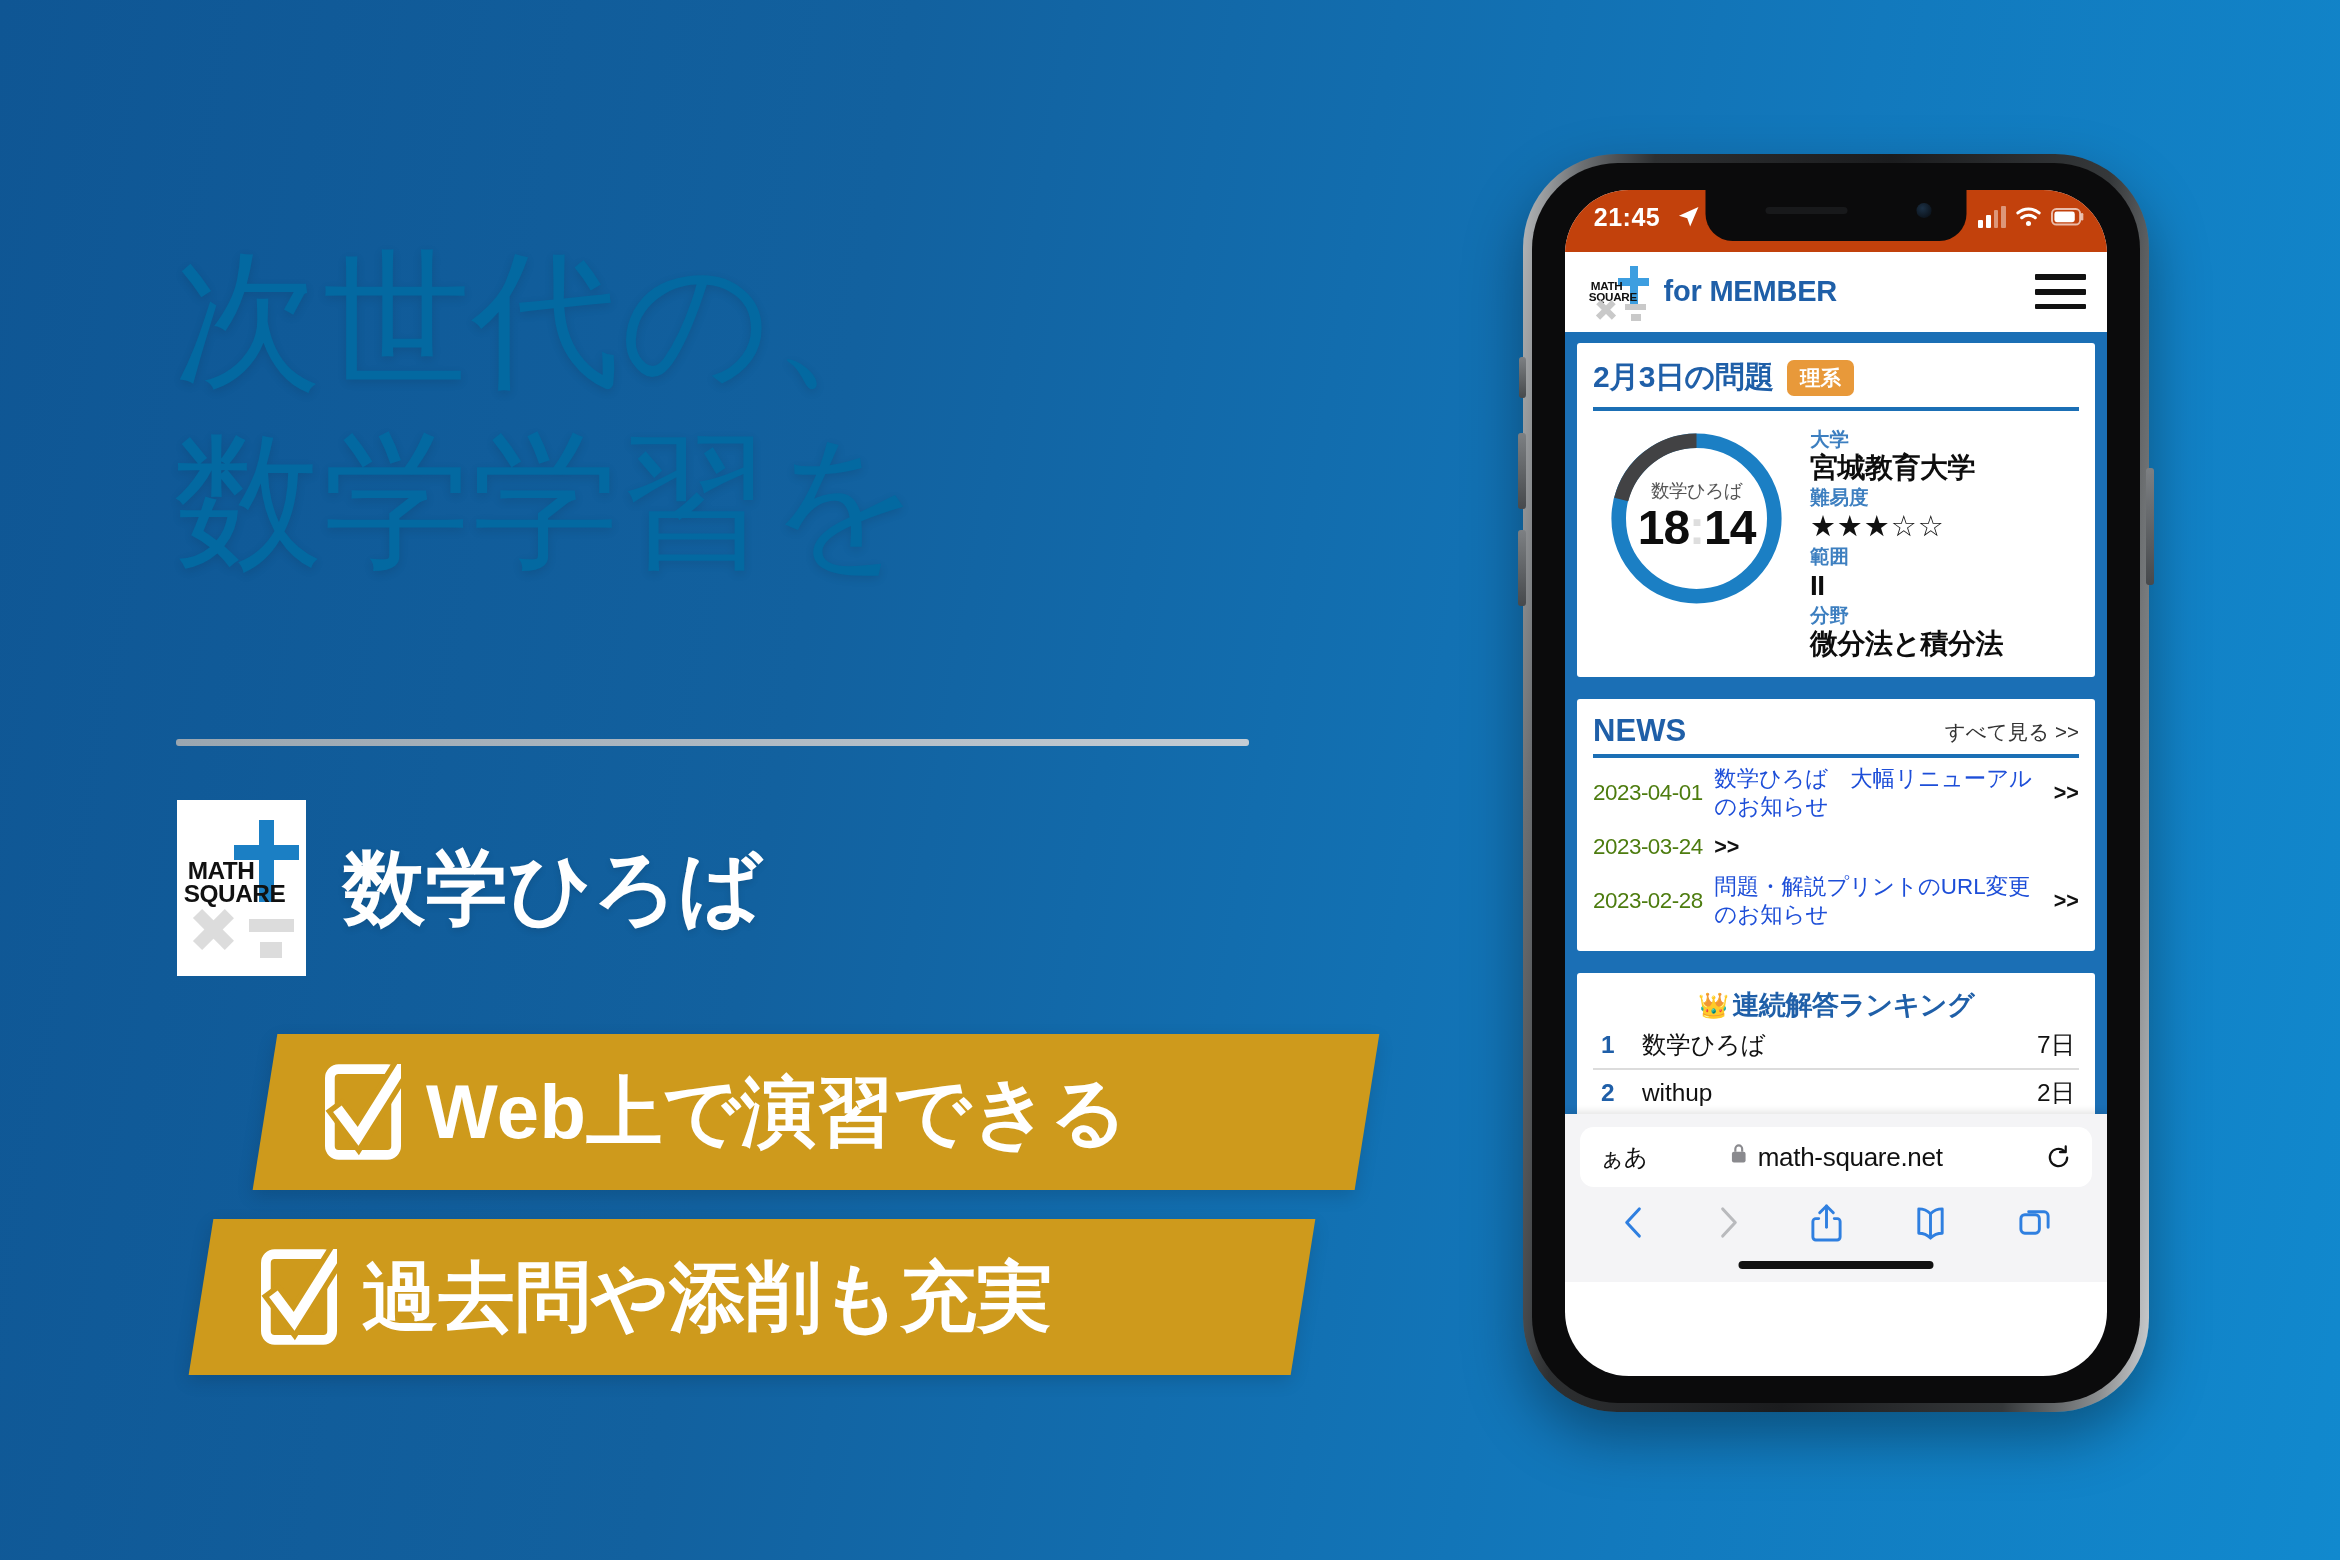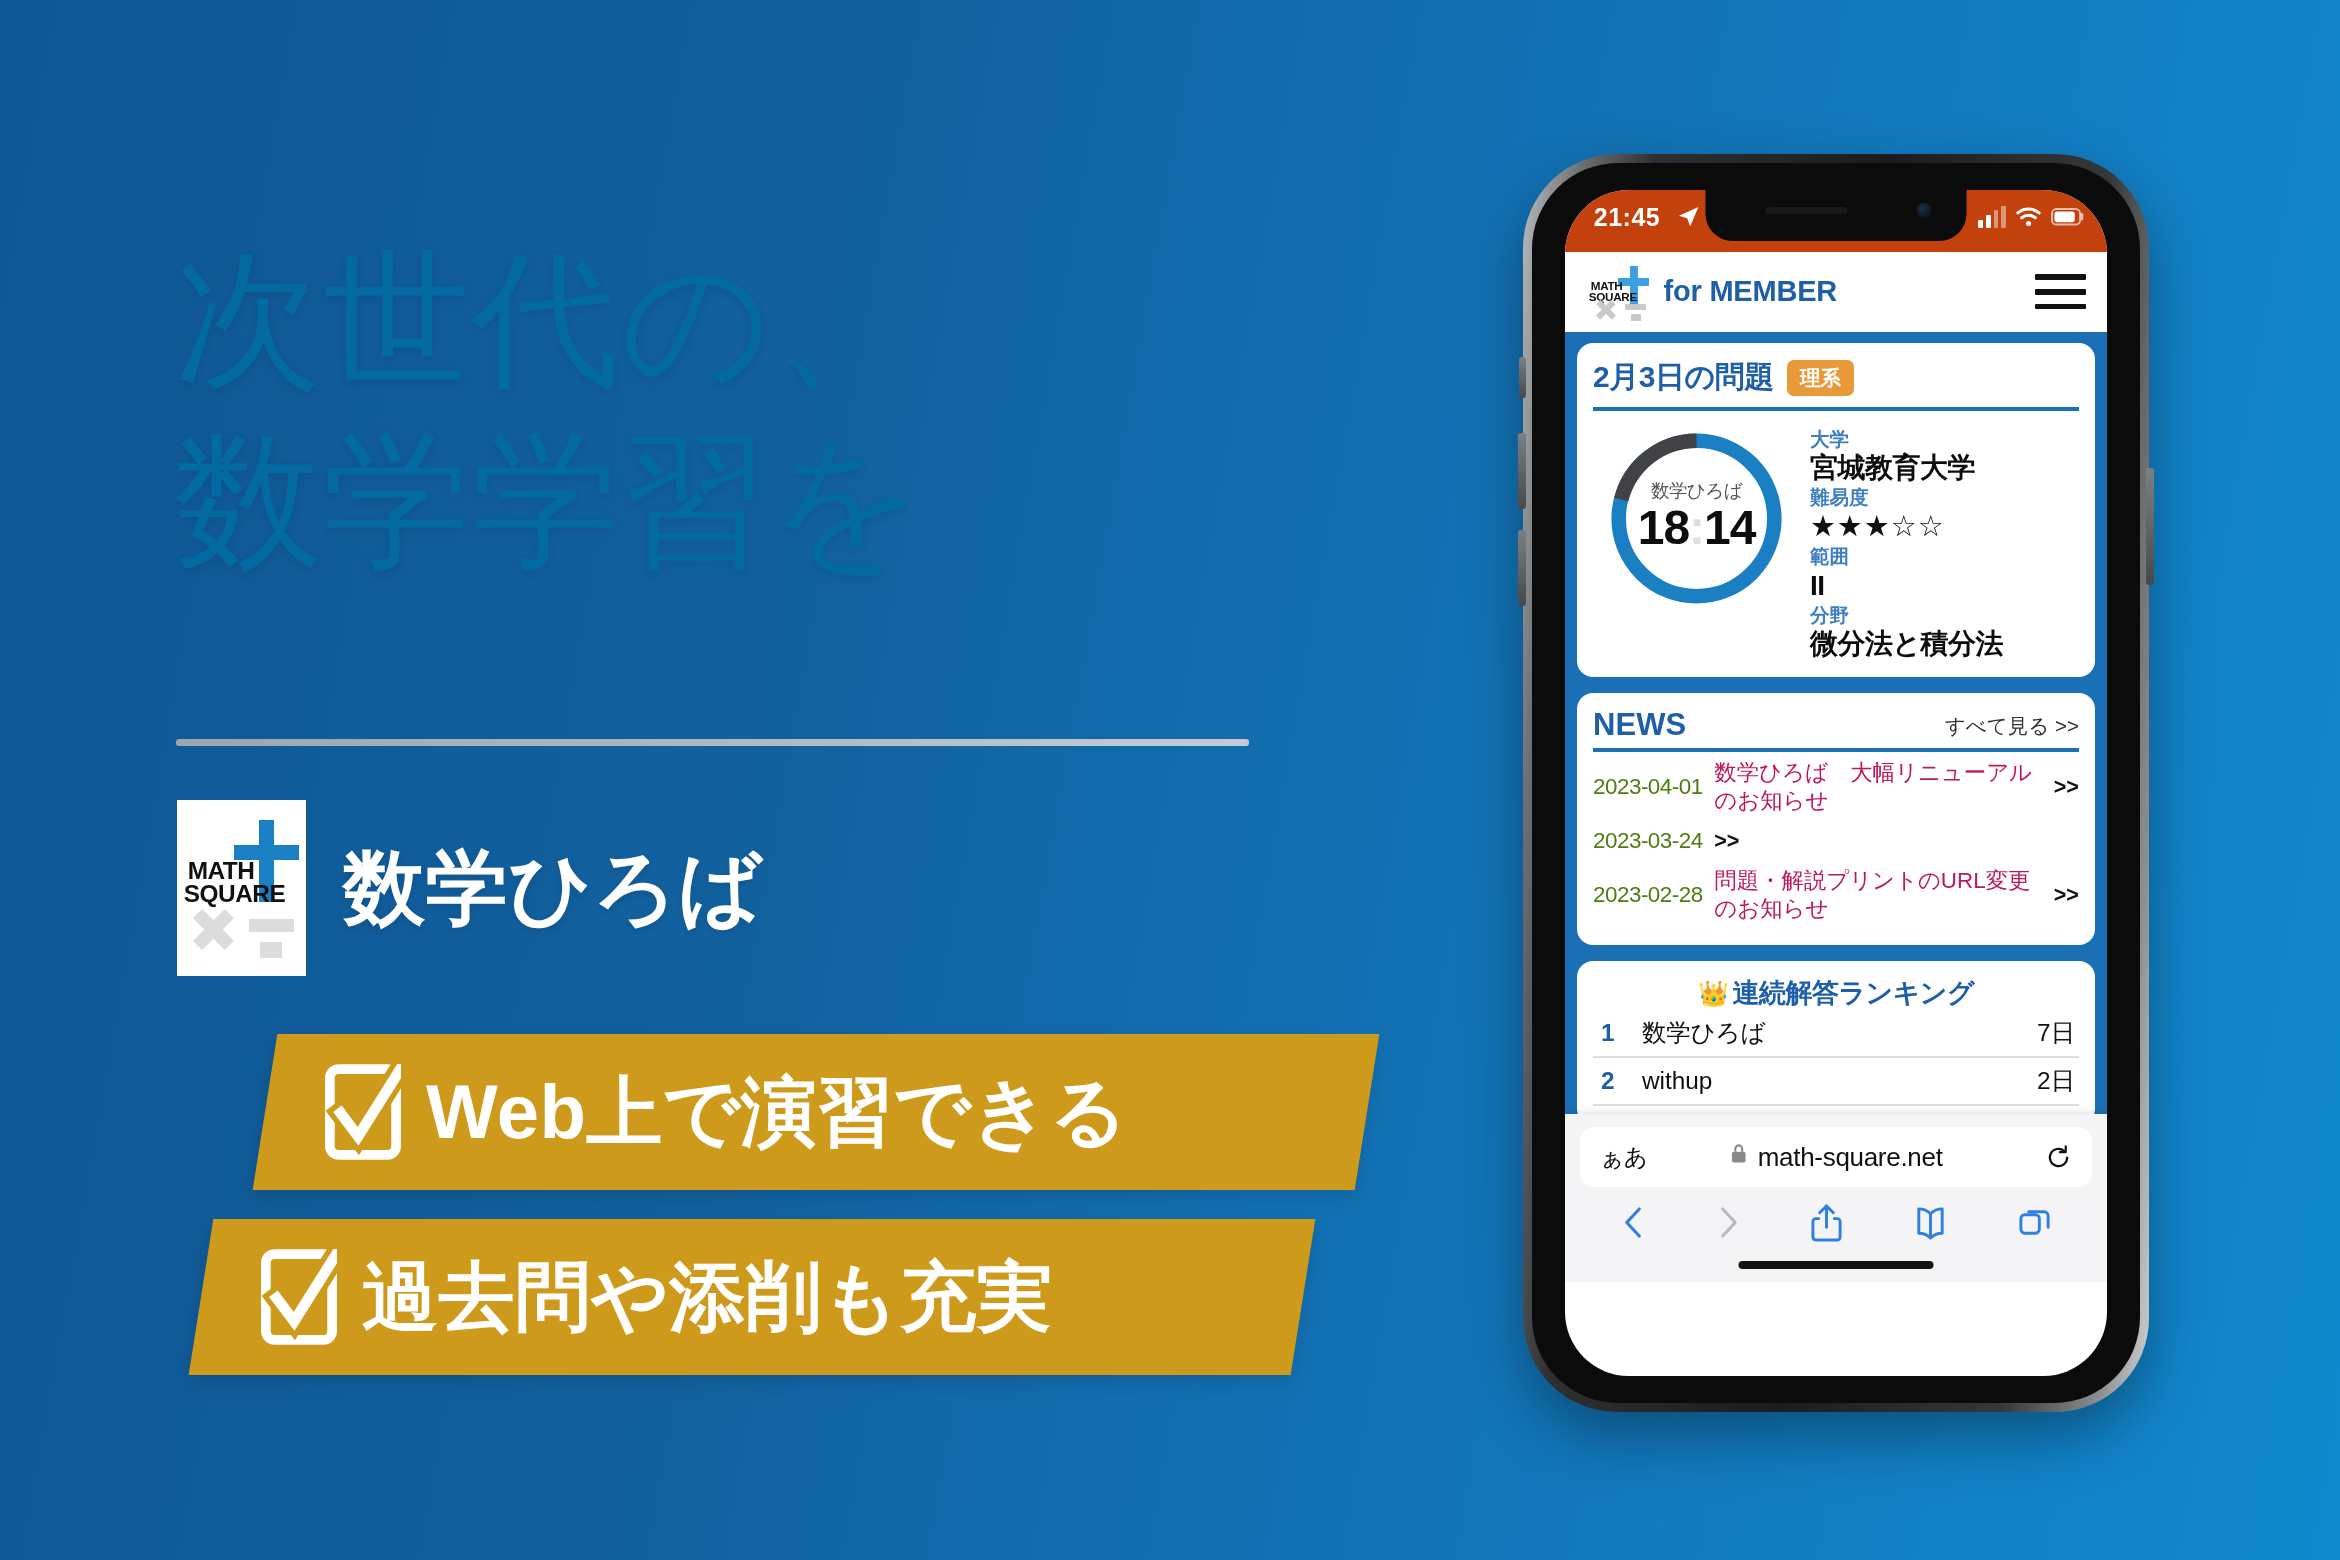--- a/index.html
+++ b/index.html
@@ -226,22 +226,22 @@
   
   #page-body {
     background: #1b6fb5;
     padding: 11.7px 12.7px 0 12.7px;
     height: 950px;
     position: relative;
     overflow: hidden;
   }
   .card {
     background: #ffffff;
-    border-radius: 16px;
-    margin-bottom: 16px;
+    border-radius: 3px;
+    margin-bottom: 22px;
     padding: 13.7px 15.6px 15.6px 15.6px;
   }
 
   
   #problem-title-row { display: flex; align-items: center; gap: 13.7px; }
   #problem-title {
     font-size: 30px; font-weight: 800; color: #1f5fa8; letter-spacing: -0.5px;
   }
   #problem-badge {
     background: #e8993a; color: #ffffff;
@@ -277,21 +277,21 @@
   #btn-view { background: #1b6fb5; }
   #btn-answer { background: #cf9f20; }
 
   
   #news-head { display: flex; align-items: flex-end; }
   #news-title { font-size: 31px; font-weight: 800; color: #1f5fa8; letter-spacing: 0px; }
   #news-all { margin-left: auto; font-size: 20.5px; color: #333; padding-bottom: 2.9px; }
   #news-rule { height: 3.9px; background: #1b6fb5; margin-top: 5.9px; }
   .news-row { display: flex; align-items: center; padding: 6.8px 0 5.9px 0; gap: 11.7px; }
   .news-date { font-size: 22.4px; color: #4d7c0f; white-space: nowrap; flex: 0 0 auto; letter-spacing: -0.5px; }
-  .news-text { font-size: 22.4px; color: #be185d; line-height: 1.26; flex: 1; }
+  .news-text { font-size: 22.4px; color: #1d4ed8; line-height: 1.26; flex: 1; }
   .news-arrow { font-size: 21.5px; font-weight: 800; color: #111; flex: 0 0 auto; }
 
   
   #rank-card { padding-bottom: 3.9px; }
   #rank-title {
     font-size: 27px; font-weight: 800; color: #1f5fa8; text-align: center;
     letter-spacing: -0.5px;
   }
   #rank-title .crown { color: #e0a82a; font-size: 25px; margin-right: 3.9px; }
   .rank-row {

